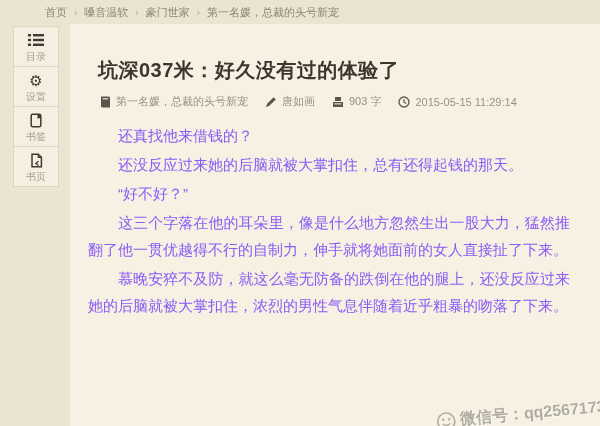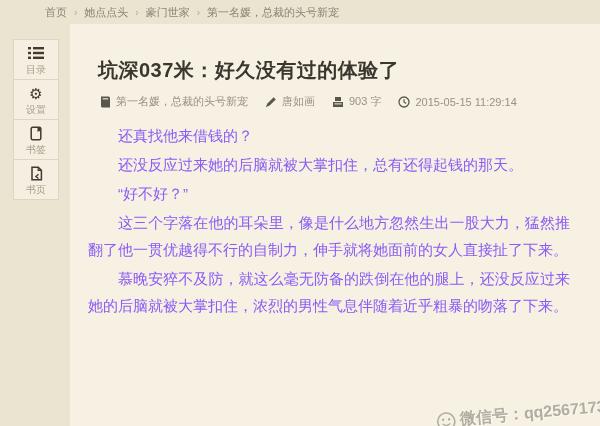--- a/index.html
+++ b/index.html
@@ -11,21 +11,21 @@
   
   .breadcrumb{
     position:absolute;top:5px;left:45px;
     display:flex;align-items:center;gap:7px;
     font-size:11px;color:#92897a;white-space:nowrap;
   }
   .crumb{cursor:pointer;color:#8d8475;}
   .crumb-sep{color:#b3ab98;font-size:10px;}
   .crumb-current{color:#8d8475;}
   
-  .sidebar{position:absolute;left:13px;top:40px;width:46px;}
+  .sidebar{position:absolute;left:13px;top:27px;width:46px;}
   .side-tile{
     box-sizing:border-box;width:46px;height:41px;margin-top:-1px;
     background:#f4efe0;border:1px solid #ddd6c3;
     display:flex;flex-direction:column;align-items:center;justify-content:center;
     cursor:pointer;
   }
   .side-tile .ticon{height:17px;display:flex;align-items:center;justify-content:center;color:#403a31;}
   .side-tile .tlabel{font-size:10px;color:#a69e8c;margin-top:2px;line-height:11px;}
   .gear-glyph{font-size:15px;line-height:15px;color:#403a31;}
   
@@ -61,21 +61,21 @@
     pointer-events:none;white-space:nowrap;
   }
   .watermark svg{flex:0 0 auto;}
 </style>
 </head>
 <body>
 
 <nav class="breadcrumb">
   <span class="crumb">首页</span>
   <span class="crumb-sep">›</span>
-  <span class="crumb">她点点头</span>
+  <span class="crumb">嗓音温软</span>
   <span class="crumb-sep">›</span>
   <span class="crumb">豪门世家</span>
   <span class="crumb-sep">›</span>
   <span class="crumb crumb-current">第一名媛，总裁的头号新宠</span>
 </nav>
 
 <aside class="sidebar">
 
   <div class="side-tile">
     <span class="ticon">

